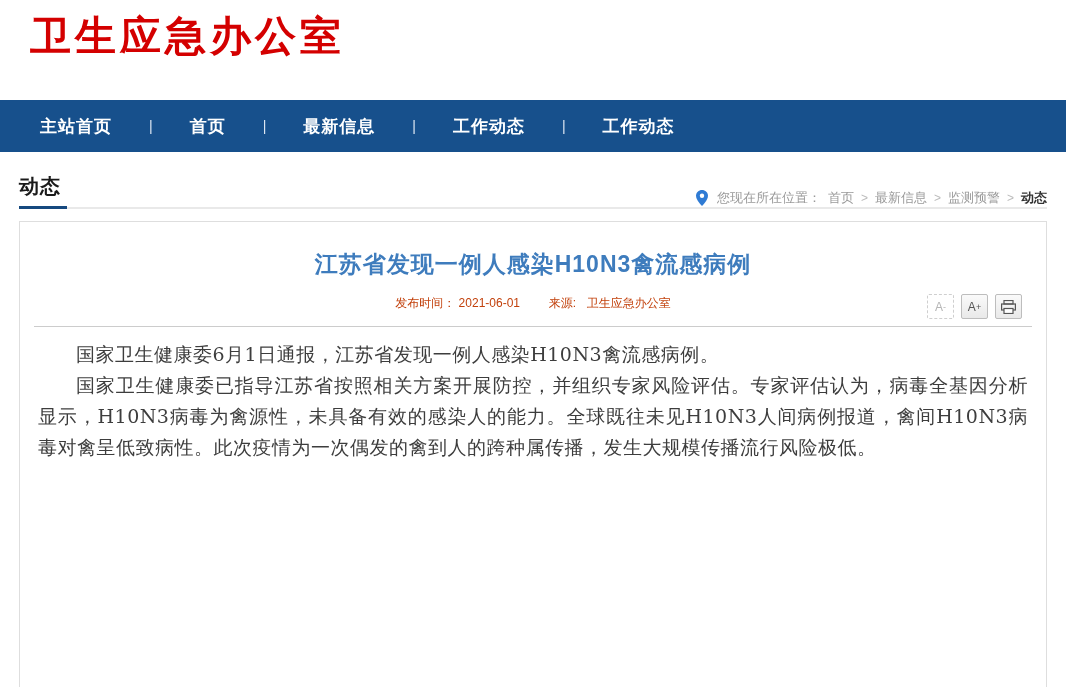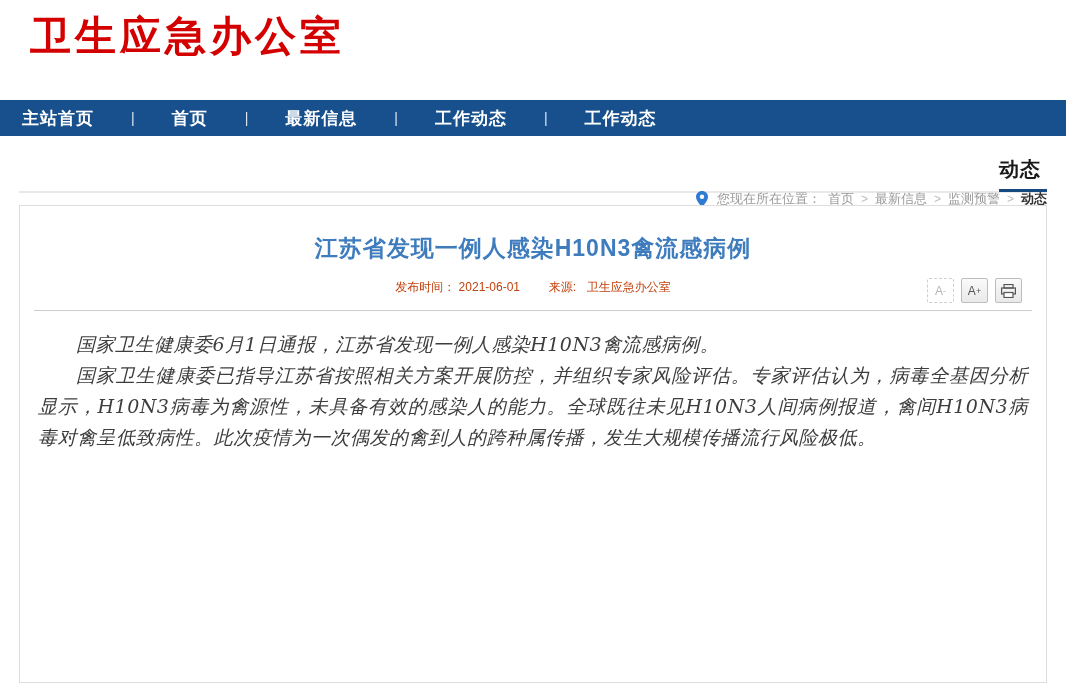--- a/index.html
+++ b/index.html
@@ -8,36 +8,35 @@
 
   
   .site-header { height: 100px; background: #fff; padding: 10px 0 0 30px; }
   .site-title {
     color: #d40000; font-size: 41px; font-weight: bold; letter-spacing: 4px;
     font-family: "Liberation Sans", sans-serif; line-height: 52px;
   }
 
   
   .main-nav {
-    height: 36px; background: #17508c; display: flex; align-items: center;
-    padding-left: 22px; gap: 0;
+    height: 52px; background: #17508c; display: flex; align-items: center;
+    padding-left: 40px; gap: 0;
   }
   .main-nav a {
     color: #fff; font-size: 17px; font-weight: bold; text-decoration: none;
     letter-spacing: 1px; cursor: pointer;
   }
   .main-nav .sep { color: #dce6f2; font-size: 14px; margin: 0 37px; font-weight: normal; }
 
   
   .section-row {
     margin: 20px 19px 0 19px; height: 37px;
     border-bottom: 2px solid #e9e9e9;
     display: flex; align-items: flex-end; justify-content: space-between;
     position: relative;
-    flex-direction: column;
   }
   .section-title {
     font-size: 20px; font-weight: bold; color: #1a1a1a; letter-spacing: 1px;
     padding: 0 6px 6px 0; border-bottom: 3px solid #16497f; margin-bottom: -2px;
     display: inline-block;
   }
   .breadcrumb {
     display: flex; align-items: center; font-size: 13px; color: #999;
     padding-bottom: 0; gap: 7px;
   }
@@ -72,21 +71,21 @@
   .tool-btn sup { font-size: 9px; line-height: 0; }
   .tool-btn.disabled {
     border: 1px dashed #cfcfcf; background: #fff; color: #b5b5b5; cursor: default;
   }
   .printer-icon { width: 15px; height: 14px; }
 
   .article-divider {
     border: none; border-top: 1px solid #cccccc; margin-top: 14px;
   }
 
-  .article-body { margin-top: 18px; padding: 0 4px; font-style: italic; }
+  .article-body { margin-top: 12px; padding: 0 4px; }
   .article-body p {
     font-family: "DejaVu Serif", serif;
     font-size: 19px; line-height: 31px; color: #3d3d3d;
     text-indent: 2em; text-align: justify; letter-spacing: 0.5px;
   }
 </style>
 </head>
 <body>
 
 <header class="site-header">

